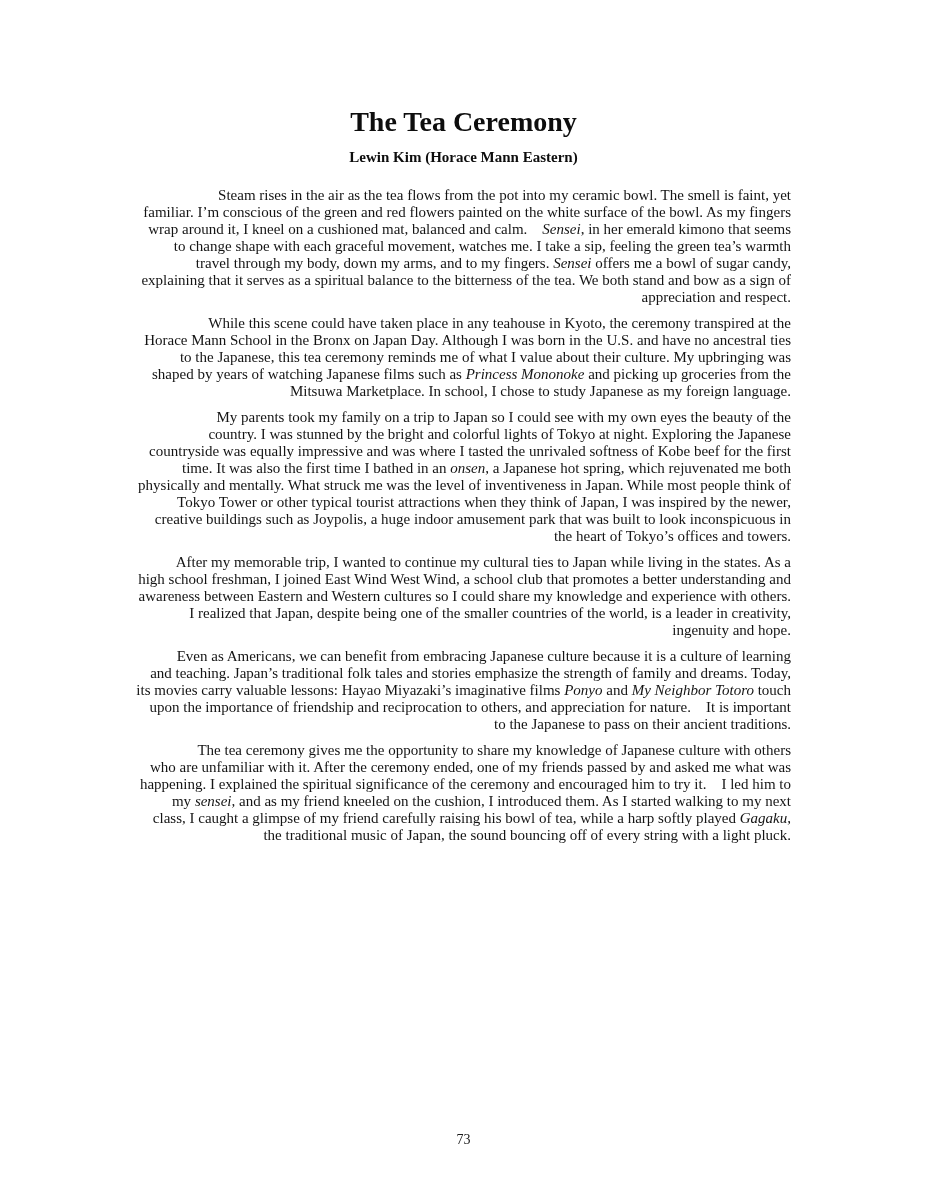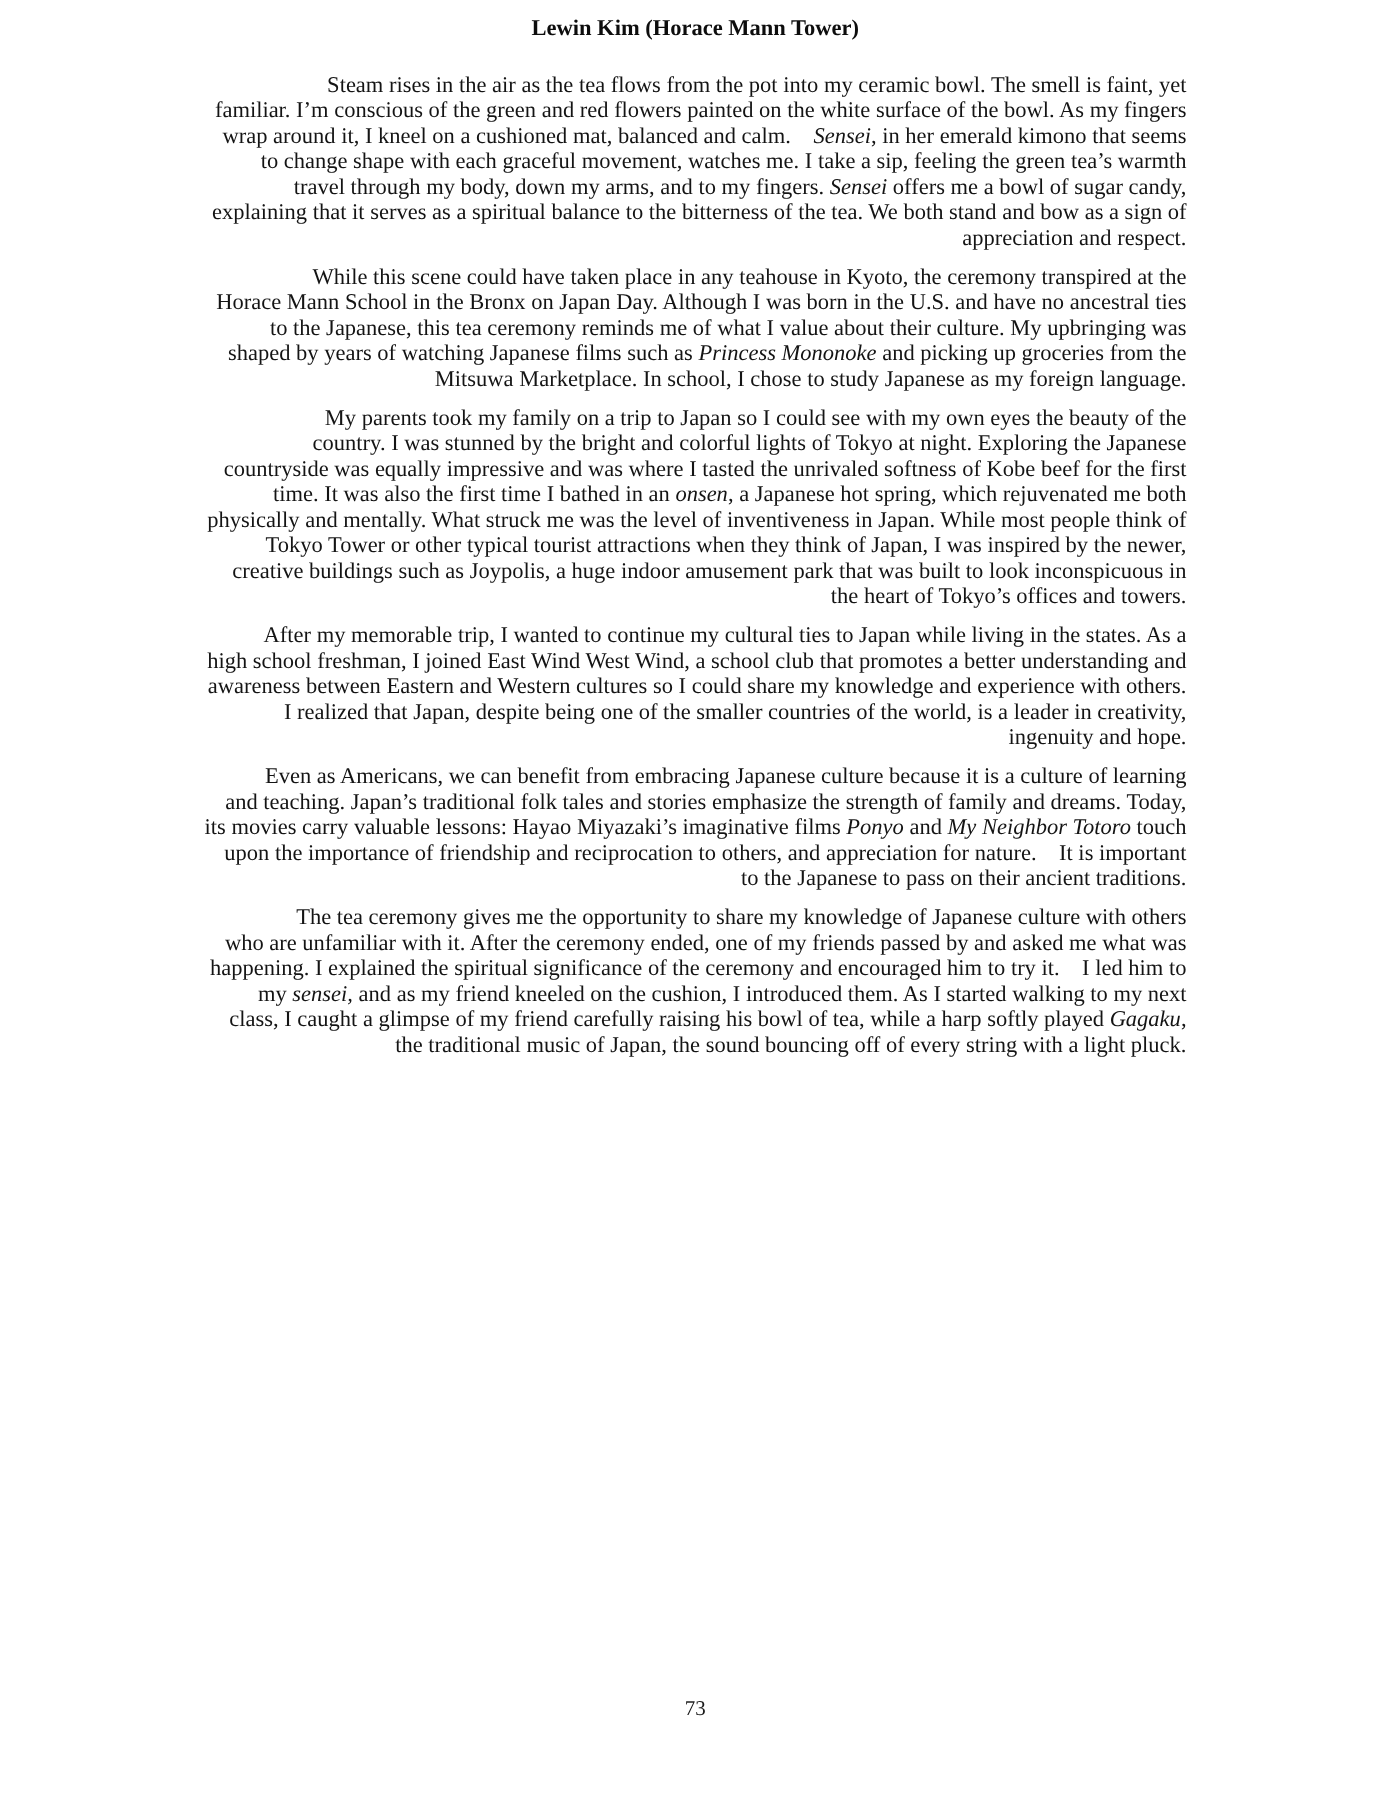--- a/index.html
+++ b/index.html
@@ -59,21 +59,22 @@
     bottom: 52px;
     text-align: center;
     font-size: 14px;
     color: #1a1a1a;
   }
 </style>
 </head>
 <body>
 
 <div class="page">
-  <div class="essay-author">Lewin Kim (Horace Mann Tower)</div>
+  <h1 class="essay-title">The Tea Ceremony</h1>
+  <div class="essay-author">Lewin Kim (Horace Mann Eastern)</div>
   <div class="essay-body">
       <p><span>Steam rises in the air as the tea flows from the pot into my ceramic bowl. The smell is faint, yet familiar. I’m conscious of the green and red flowers painted on the white surface of the bowl. As my fingers wrap around it, I kneel on a cushioned mat, balanced and calm.    </span><em>Sensei</em><span>, in her emerald kimono that seems to change shape with each graceful movement, watches me. I take a sip, feeling the green tea’s warmth travel through my body, down my arms, and to my fingers. </span><em>Sensei</em><span> offers me a bowl of sugar candy, explaining that it serves as a spiritual balance to the bitterness of the tea. We both stand and bow as a sign of appreciation and respect.</span></p>
       <p><span>While this scene could have taken place in any teahouse in Kyoto, the ceremony transpired at the Horace Mann School in the Bronx on Japan Day. Although I was born in the U.S. and have no ancestral ties to the Japanese, this tea ceremony reminds me of what I value about their culture. My upbringing was shaped by years of watching Japanese films such as </span><em>Princess Mononoke</em><span> and picking up groceries from the Mitsuwa Marketplace. In school, I chose to study Japanese as my foreign language.</span></p>
       <p><span>My parents took my family on a trip to Japan so I could see with my own eyes the beauty of the country. I was stunned by the bright and colorful lights of Tokyo at night. Exploring the Japanese countryside was equally impressive and was where I tasted the unrivaled softness of Kobe beef for the first time. It was also the first time I bathed in an </span><em>onsen</em><span>, a Japanese hot spring, which rejuvenated me both physically and mentally. What struck me was the level of inventiveness in Japan. While most people think of Tokyo Tower or other typical tourist attractions when they think of Japan, I was inspired by the newer, creative buildings such as Joypolis, a huge indoor amusement park that was built to look inconspicuous in the heart of Tokyo’s offices and towers.</span></p>
       <p><span>After my memorable trip, I wanted to continue my cultural ties to Japan while living in the states. As a high school freshman, I joined East Wind West Wind, a school club that promotes a better understanding and awareness between Eastern and Western cultures so I could share my knowledge and experience with others. I realized that Japan, despite being one of the smaller countries of the world, is a leader in creativity, ingenuity and hope.</span></p>
       <p><span>Even as Americans, we can benefit from embracing Japanese culture because it is a culture of learning and teaching. Japan’s traditional folk tales and stories emphasize the strength of family and dreams. Today, its movies carry valuable lessons: Hayao Miyazaki’s imaginative films </span><em>Ponyo</em><span> and </span><em>My Neighbor Totoro</em><span> touch upon the importance of friendship and reciprocation to others, and appreciation for nature.    It is important to the Japanese to pass on their ancient traditions.</span></p>
       <p><span>The tea ceremony gives me the opportunity to share my knowledge of Japanese culture with others who are unfamiliar with it. After the ceremony ended, one of my friends passed by and asked me what was happening. I explained the spiritual significance of the ceremony and encouraged him to try it.    I led him to my </span><em>sensei,</em><span> and as my friend kneeled on the cushion, I introduced them. As I started walking to my next class, I caught a glimpse of my friend carefully raising his bowl of tea, while a harp softly played </span><em>Gagaku</em><span>, the traditional music of Japan, the sound bouncing off of every string with a light pluck.</span></p>
     </div>
   <div class="page-number">73</div>
 </div>

